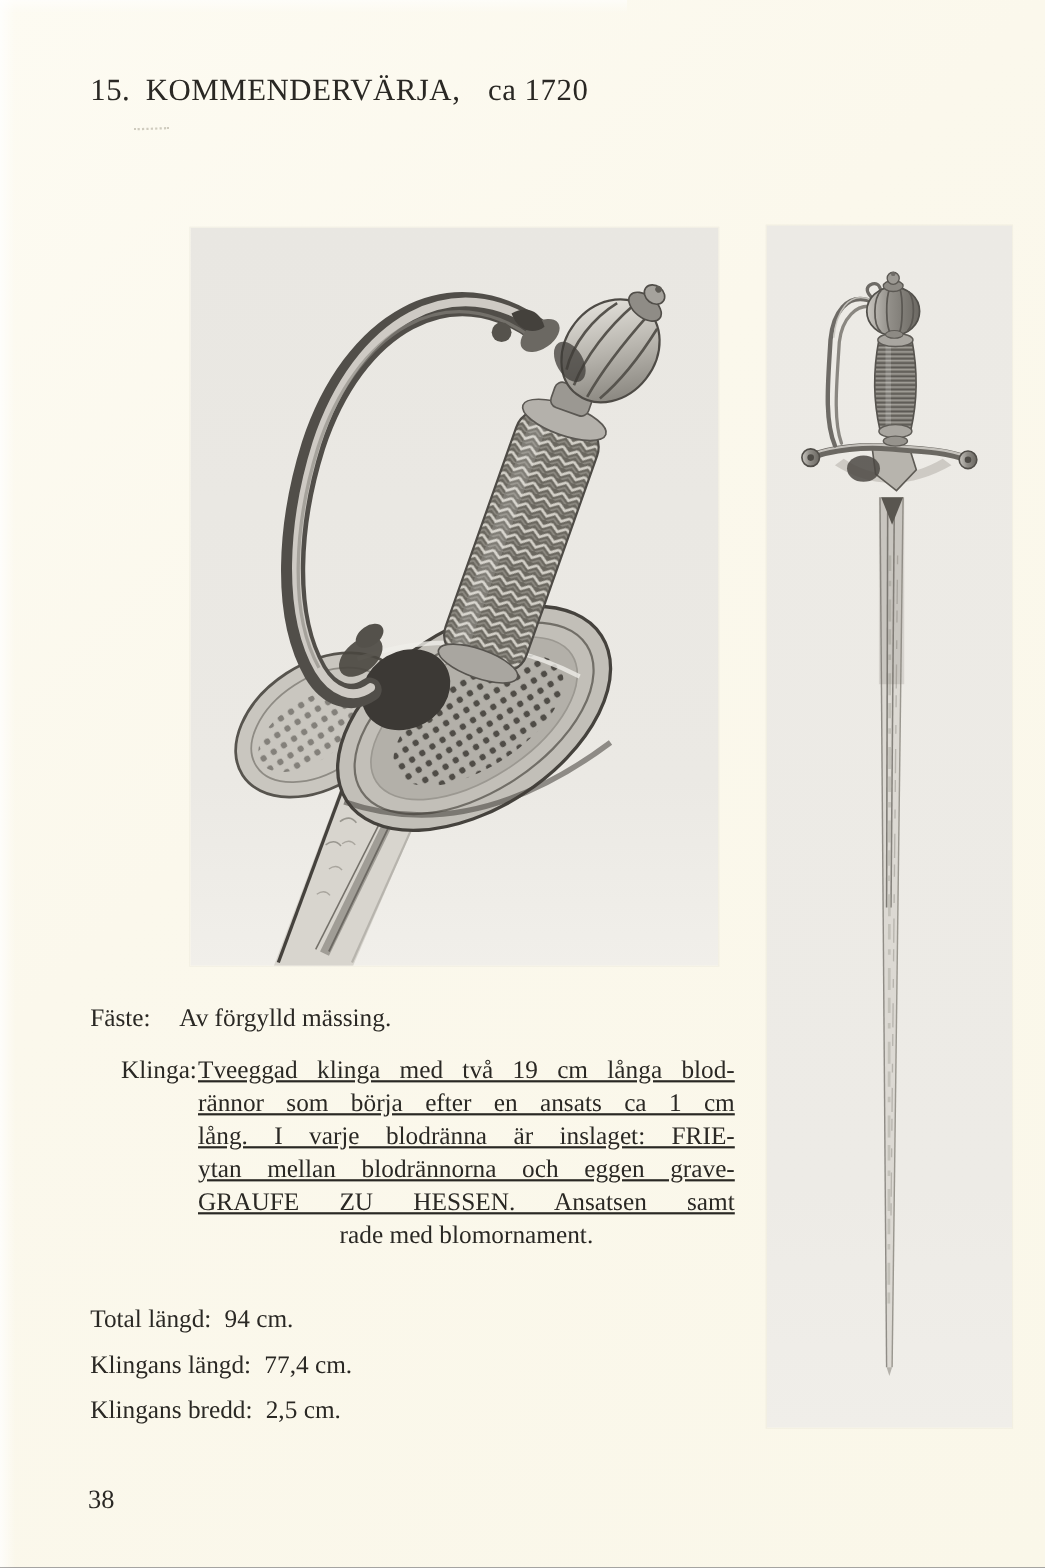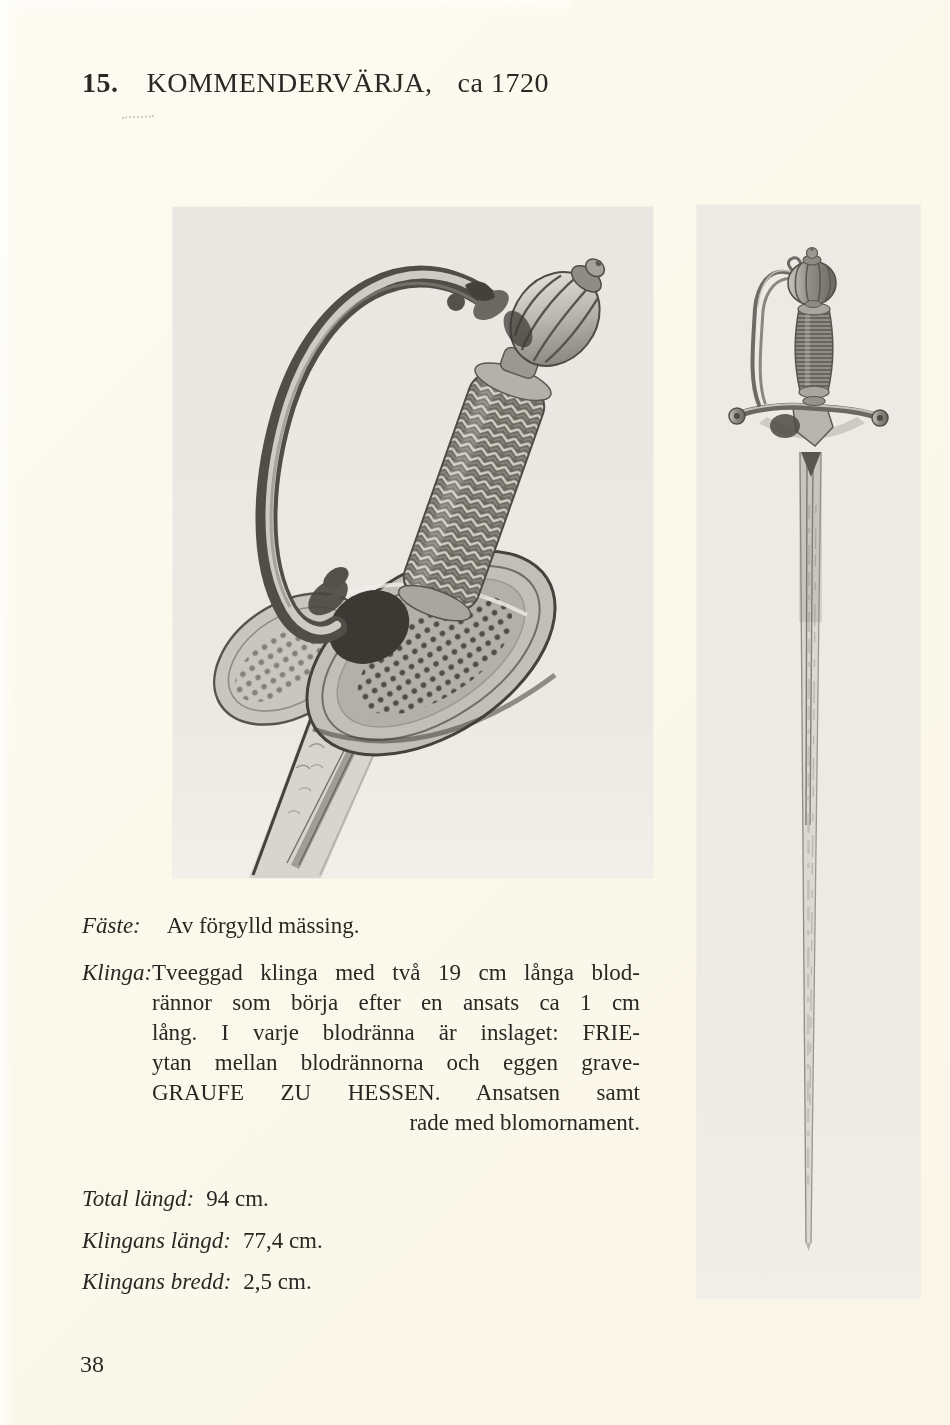--- a/index.html
+++ b/index.html
@@ -10,39 +10,39 @@
     color:#2a2824;
   }
   .page:before{content:"";position:absolute;left:0;top:0;width:14px;height:100%;
     background:linear-gradient(90deg,rgba(255,255,255,.75),rgba(255,255,255,0));}
   .page:after{content:"";position:absolute;left:0;top:0;width:60%;height:12px;
     background:linear-gradient(180deg,rgba(255,255,255,.6),rgba(255,255,255,0));}
   .title{
     position:absolute;left:82px;top:66px;font-size:28px;line-height:34px;
     letter-spacing:.5px;white-space:nowrap;
   }
-  .title .num{margin-right:28px;font-weight:bold;}
+  .title .num{margin-right:14px;}
   .title .circa{margin-left:25px;}
   .smudge{
     position:absolute;left:122px;top:112px;width:32px;height:4px;
     border-bottom:2px dotted #c4c0b2;transform:rotate(-2deg);opacity:.8;
   }
   .photo{position:absolute;box-shadow:0 0 0 1px rgba(120,115,100,.06);}
   .photo-left{left:173px;top:207px;width:480px;height:671px;}
   .photo-right{left:697px;top:205px;width:223px;height:1093px;}
   .photo svg{display:block;}
   .field{position:absolute;left:82px;font-size:23px;line-height:30px;}
-  .lbl{font-style:italic;}
+  .lbl{}
   .field-faste{top:911px;}
   .field-faste .val{margin-left:26px;}
-  .field-klinga{top:958px;width:558px;}
+  .field-klinga{top:958px;width:558px;margin-left:28px;}
   .klinga-lbl{position:absolute;left:0;top:0;}
   .klinga-body{margin-left:70px;width:488px;}
-  .jline{text-align:justify;text-align-last:justify;}
-  .jlast{text-align:right;}
+  .jline{text-align:justify;text-align-last:justify;text-decoration:underline;}
+  .jlast{text-align:center;}
   .measure .val{margin-left:12px;}
   .m-total{top:1184px;}
   .m-langd{top:1226px;}
   .m-bredd{top:1267px;}
   .pageno{position:absolute;left:80px;top:1351px;font-size:24px;}
 </style>
 </head>
 <body>
 
 <div class="page">

